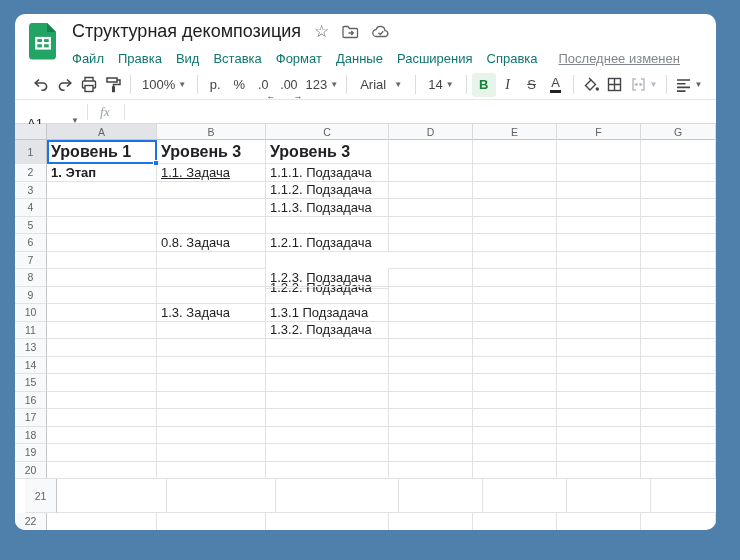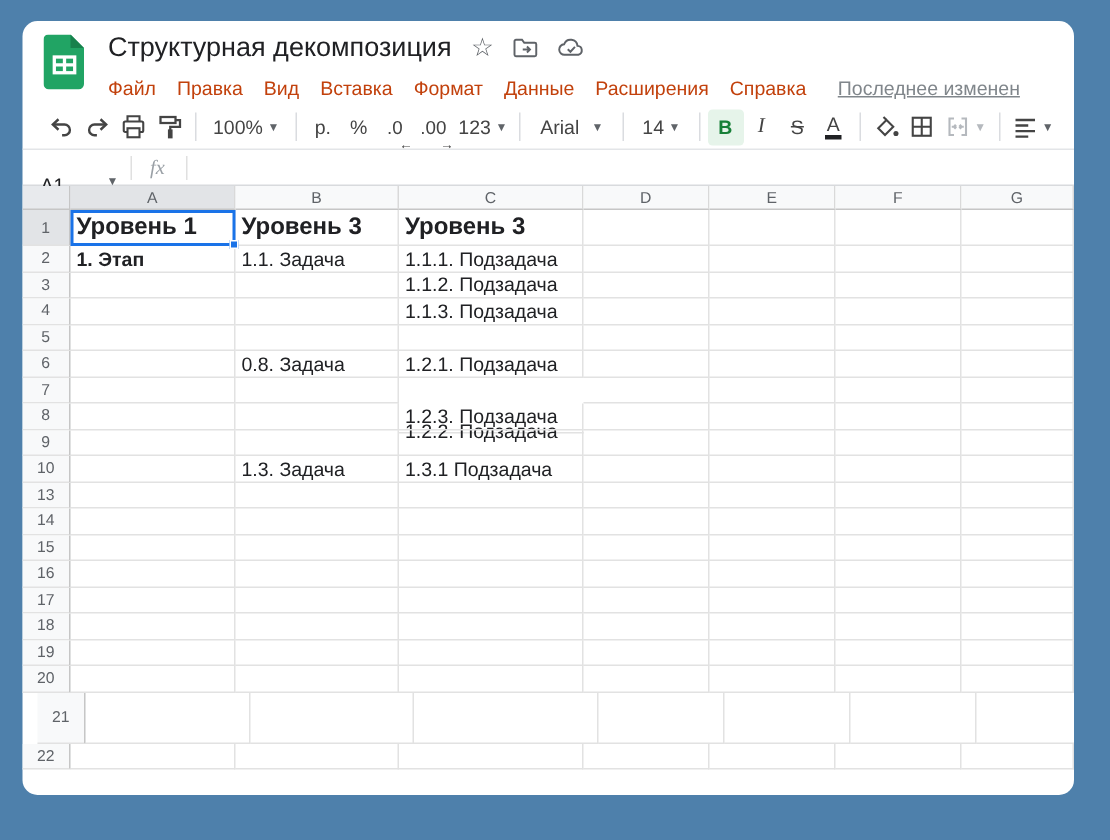--- a/index.html
+++ b/index.html
@@ -10,21 +10,21 @@
             background:#fff; border-radius:10px; overflow:hidden; }
 
   
   .titlebar { position:relative; height:56px; }
   .logo { position:absolute; left:14px; top:9px; }
   .title-row { position:absolute; left:57px; top:7px; display:flex; align-items:center; gap:13px; }
   .doc-title { font-size:18px; color:#202124; white-space:nowrap; }
   .tb-ic { color:#5f6368; display:flex; align-items:center; }
   .star { font-size:17px; line-height:1; }
   .menu-row { position:absolute; left:50px; top:34px; display:flex; align-items:center; white-space:nowrap; }
-  .menu-item { font-size:13px; color:#c2410c; padding:3px 7px; border-radius:3px; }
+  .menu-item { font-size:13px; color:#0f766e; padding:3px 7px; border-radius:3px; }
   .last-edit { font-size:13px; color:#80868b; text-decoration:underline; margin-left:14px; }
 
   
   .toolbar { height:30px; border-bottom:1px solid #e3e5e8; display:flex; align-items:center;
              padding-left:14px; color:#444; overflow:hidden; }
   .tbtn { display:flex; align-items:center; justify-content:center; height:24px; min-width:24px;
           padding:0 3px; border-radius:3px; font-size:13px; color:#444; }
   .sep { width:1px; height:19px; background:#dadce0; margin:0 5px; flex:none; }
   .caret { font-size:8px; color:#606469; margin-left:3px; }
   .zoomctl { padding:0 6px; }
@@ -245,21 +245,21 @@
           <div class="cell r1 b" style="width: 109px;">Уровень 3</div>
           <div class="cell r1 b" style="width: 123px;">Уровень 3</div>
           <div class="cell r1" style="width: 84px;"></div>
           <div class="cell r1" style="width: 84px;"></div>
           <div class="cell r1" style="width: 84px;"></div>
           <div class="cell r1" style="width: 75px;"></div>
         </div>
         <div class="grid-row" style="height: 17.5px;">
           <div class="row-hdr">2</div>
           <div class="cell b" style="width: 110px;">1. Этап</div>
-          <div class="cell" style="width: 109px;">1.1. Задача</div>
+          <div class="cell" style="width: 109px; text-decoration: underline;">1.1. Задача</div>
           <div class="cell" style="width: 123px;">1.1.1. Подзадача</div>
           <div class="cell" style="width: 84px;"></div>
           <div class="cell" style="width: 84px;"></div>
           <div class="cell" style="width: 84px;"></div>
           <div class="cell" style="width: 75px;"></div>
         </div>
         <div class="grid-row" style="height: 17.5px;">
           <div class="row-hdr">3</div>
           <div class="cell" style="width: 110px;"></div>
           <div class="cell" style="width: 109px;"></div>
@@ -327,20 +327,30 @@
           <div class="cell" style="width: 84px;"></div>
           <div class="cell" style="width: 84px;"></div>
           <div class="cell" style="width: 84px;"></div>
           <div class="cell" style="width: 75px;"></div>
         </div>
         <div class="grid-row" style="height: 17.5px;">
           <div class="row-hdr">10</div>
           <div class="cell" style="width: 110px;"></div>
           <div class="cell" style="width: 109px;">1.3. Задача</div>
           <div class="cell" style="width: 123px;">1.3.1 Подзадача</div>
+          <div class="cell" style="width: 84px;"></div>
+          <div class="cell" style="width: 84px;"></div>
+          <div class="cell" style="width: 84px;"></div>
+          <div class="cell" style="width: 75px;"></div>
+        </div>
+        <div class="grid-row" style="height: 17.5px;">
+          <div class="row-hdr">11</div>
+          <div class="cell" style="width: 110px;"></div>
+          <div class="cell" style="width: 109px;"></div>
+          <div class="cell" style="width: 123px;">1.3.2. Подзадача</div>
           <div class="cell" style="width: 84px;"></div>
           <div class="cell" style="width: 84px;"></div>
           <div class="cell" style="width: 84px;"></div>
           <div class="cell" style="width: 75px;"></div>
         </div>
         <div class="grid-row" style="height: 17.5px;">
           <div class="row-hdr">13</div>
           <div class="cell" style="width: 110px;"></div>
           <div class="cell" style="width: 109px;"></div>
           <div class="cell" style="width: 123px;"></div>

